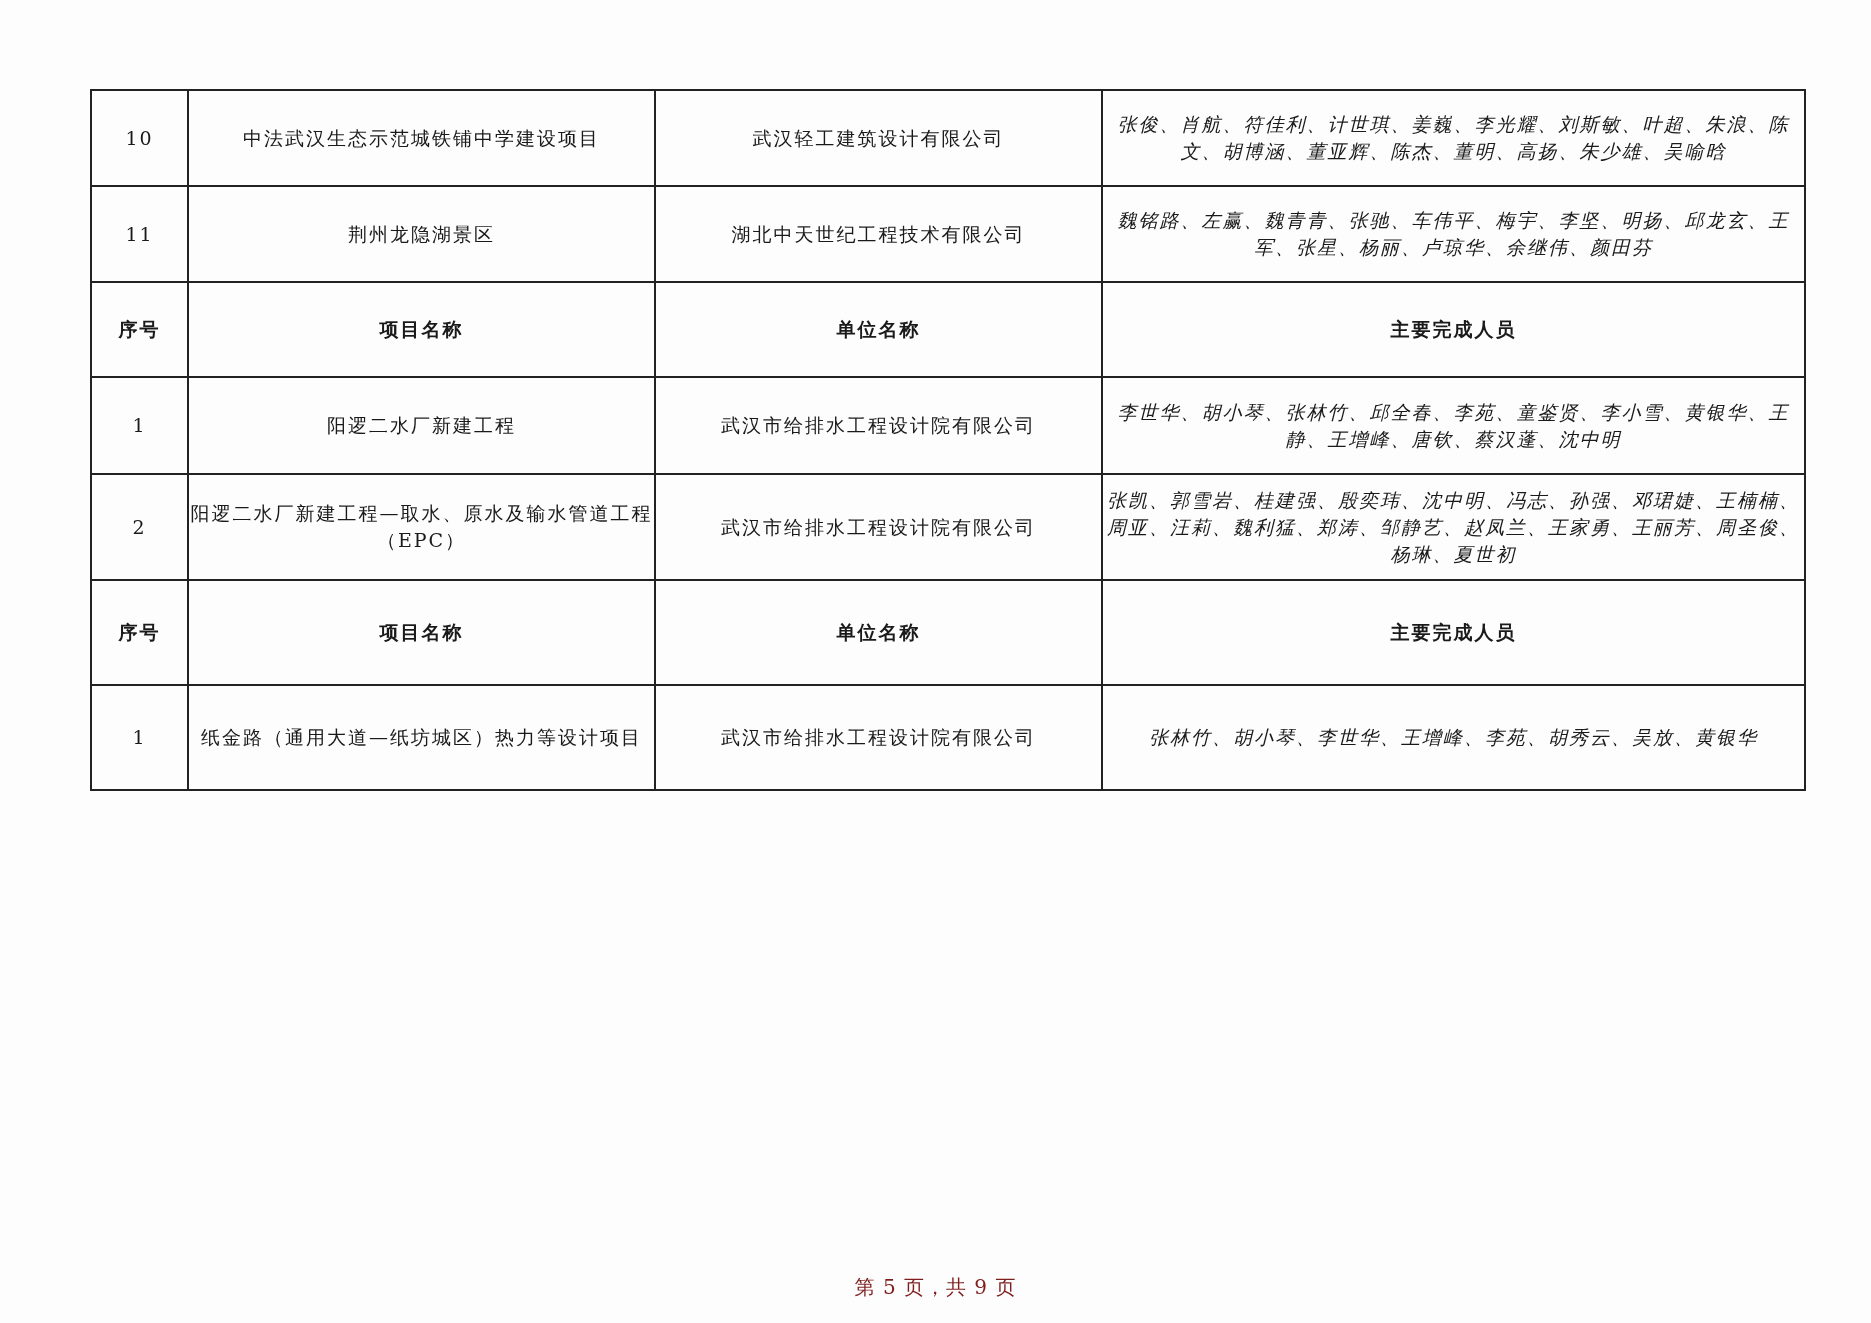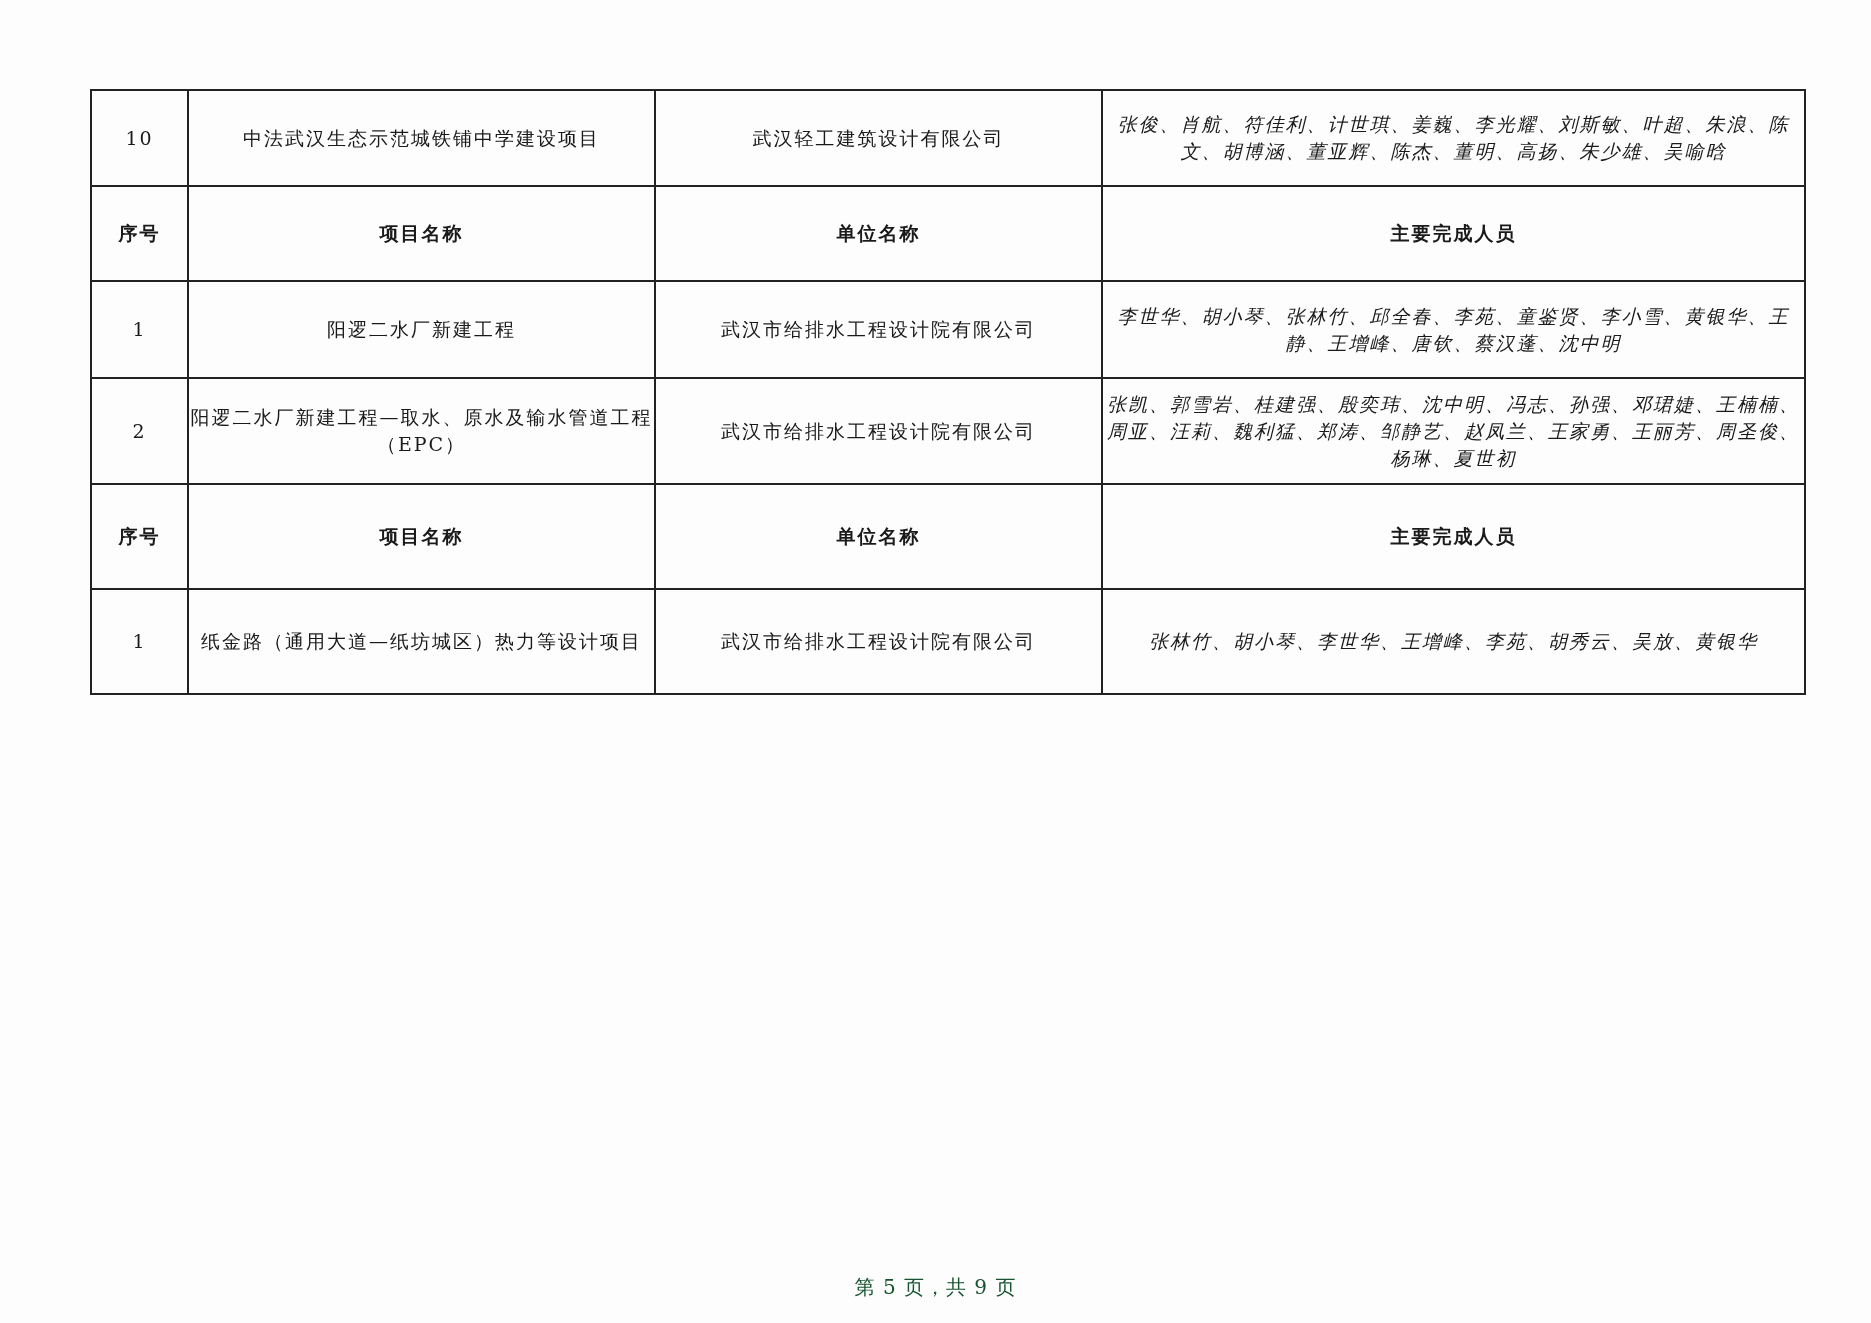--- a/index.html
+++ b/index.html
@@ -75,41 +75,47 @@
     letter-spacing: 2px;
   }
   .footer {
     position: absolute;
     left: 0;
     width: 1871px;
     top: 1274px;
     text-align: center;
     font-size: 20px;
     letter-spacing: 1px;
-    color: #14532d;
+    color: #7f1d1d;
   }
 </style>
 </head>
 <body>
 
 <div class="page">
   <table class="award-table">
     <colgroup>
       <col class="c-idx">
         <col class="c-proj">
         <col class="c-unit">
         <col class="c-people">
     </colgroup>
     <tbody>
 
       <tr style="height:96px">
         <td class="idx">10</td>
         <td class="proj">中法武汉生态示范城铁铺中学建设项目</td>
         <td>武汉轻工建筑设计有限公司</td>
         <td class="people">张俊、肖航、符佳利、计世琪、姜巍、李光耀、刘斯敏、叶超、朱浪、陈文、胡博涵、董亚辉、陈杰、董明、高扬、朱少雄、吴喻晗</td>
+      </tr>
+      <tr style="height:96px">
+        <td class="idx">11</td>
+        <td class="proj">荆州龙隐湖景区</td>
+        <td>湖北中天世纪工程技术有限公司</td>
+        <td class="people">魏铭路、左赢、魏青青、张驰、车伟平、梅宇、李坚、明扬、邱龙玄、王军、张星、杨丽、卢琼华、余继伟、颜田芬</td>
       </tr>
 
 
       <tr style="height:95px">
         <td class="hdr">序号</td>
         <td class="hdr">项目名称</td>
         <td class="hdr">单位名称</td>
         <td class="hdr">主要完成人员</td>
       </tr>
       <tr style="height:97px">

